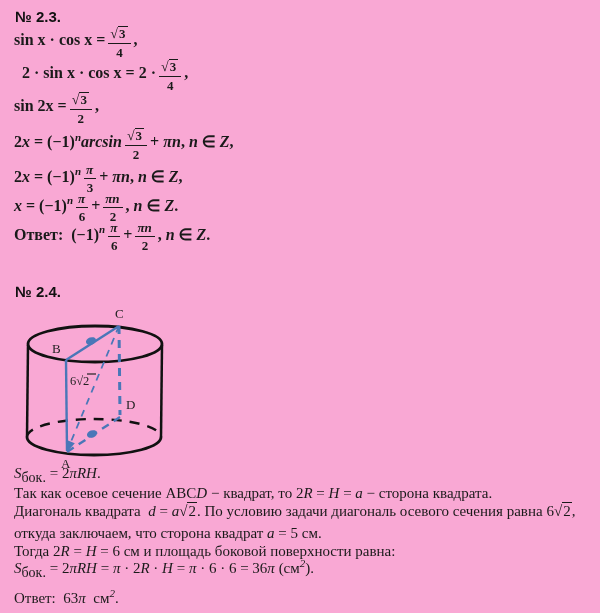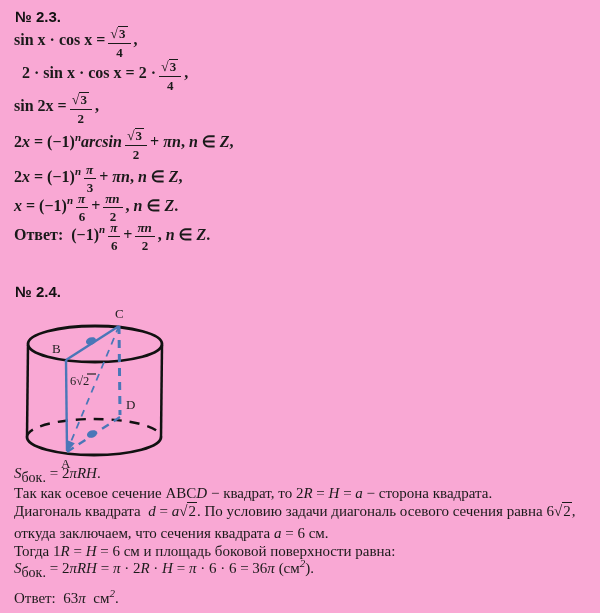--- a/index.html
+++ b/index.html
@@ -70,19 +70,19 @@
     <text x="126" y="409">D</text>
     <text x="61" y="468">A</text>
     <text x="70" y="385" style="font-size:12.5px">6√2</text>
     <line x1="87" y1="374" x2="96" y2="374" stroke="#222" stroke-width="1.2"></line>
   </svg>
 
   <div id="f24">
       <div class="bline" style="top: 464px;"><span class="it">S</span><span class="sub">бок.</span><span> = 2</span><span class="it">πRH</span><span>.</span></div>
       <div class="bline" style="top: 484px;"><span>Так как осевое сечение ABC</span><span class="it">D</span><span> − квадрат, то 2</span><span class="it">R</span><span> = </span><span class="it">H</span><span> = </span><span class="it">a</span><span> − сторона квадрата.</span></div>
       <div class="bline" style="top: 502px;"><span>Диагональ квадрата  </span><span class="it">d</span><span> = </span><span class="it">a</span><span class="rs">√</span><span class="rd">2</span><span>. По условию задачи диагональ осевого сечения равна 6</span><span class="rs">√</span><span class="rd">2</span><span>,</span></div>
-      <div class="bline" style="top: 524px;"><span>откуда заключаем, что сечения квадрата </span><span class="it">a</span><span> = 6 см.</span></div>
-      <div class="bline" style="top: 542px;"><span>Тогда 1</span><span class="it">R</span><span> = </span><span class="it">H</span><span> = 6 см и площадь боковой поверхности равна:</span></div>
+      <div class="bline" style="top: 524px;"><span>откуда заключаем, что сторона квадрат </span><span class="it">a</span><span> = 5 см.</span></div>
+      <div class="bline" style="top: 542px;"><span>Тогда 2</span><span class="it">R</span><span> = </span><span class="it">H</span><span> = 6 см и площадь боковой поверхности равна:</span></div>
       <div class="bline" style="top: 559px;"><span class="it">S</span><span class="sub">бок.</span><span> = 2</span><span class="it">πRH</span><span> = </span><span class="it">π</span><span> · 2</span><span class="it">R</span><span> · </span><span class="it">H</span><span> = </span><span class="it">π</span><span> · 6 · 6 = 36</span><span class="it">π</span><span> (см</span><span class="sup">2</span><span>).</span></div>
       <div class="bline" style="top: 589px;"><span>Ответ:  63</span><span class="it">π</span><span>  см</span><span class="sup">2</span><span>.</span></div>
     </div>
 
 </div>
 
 </body></html>

